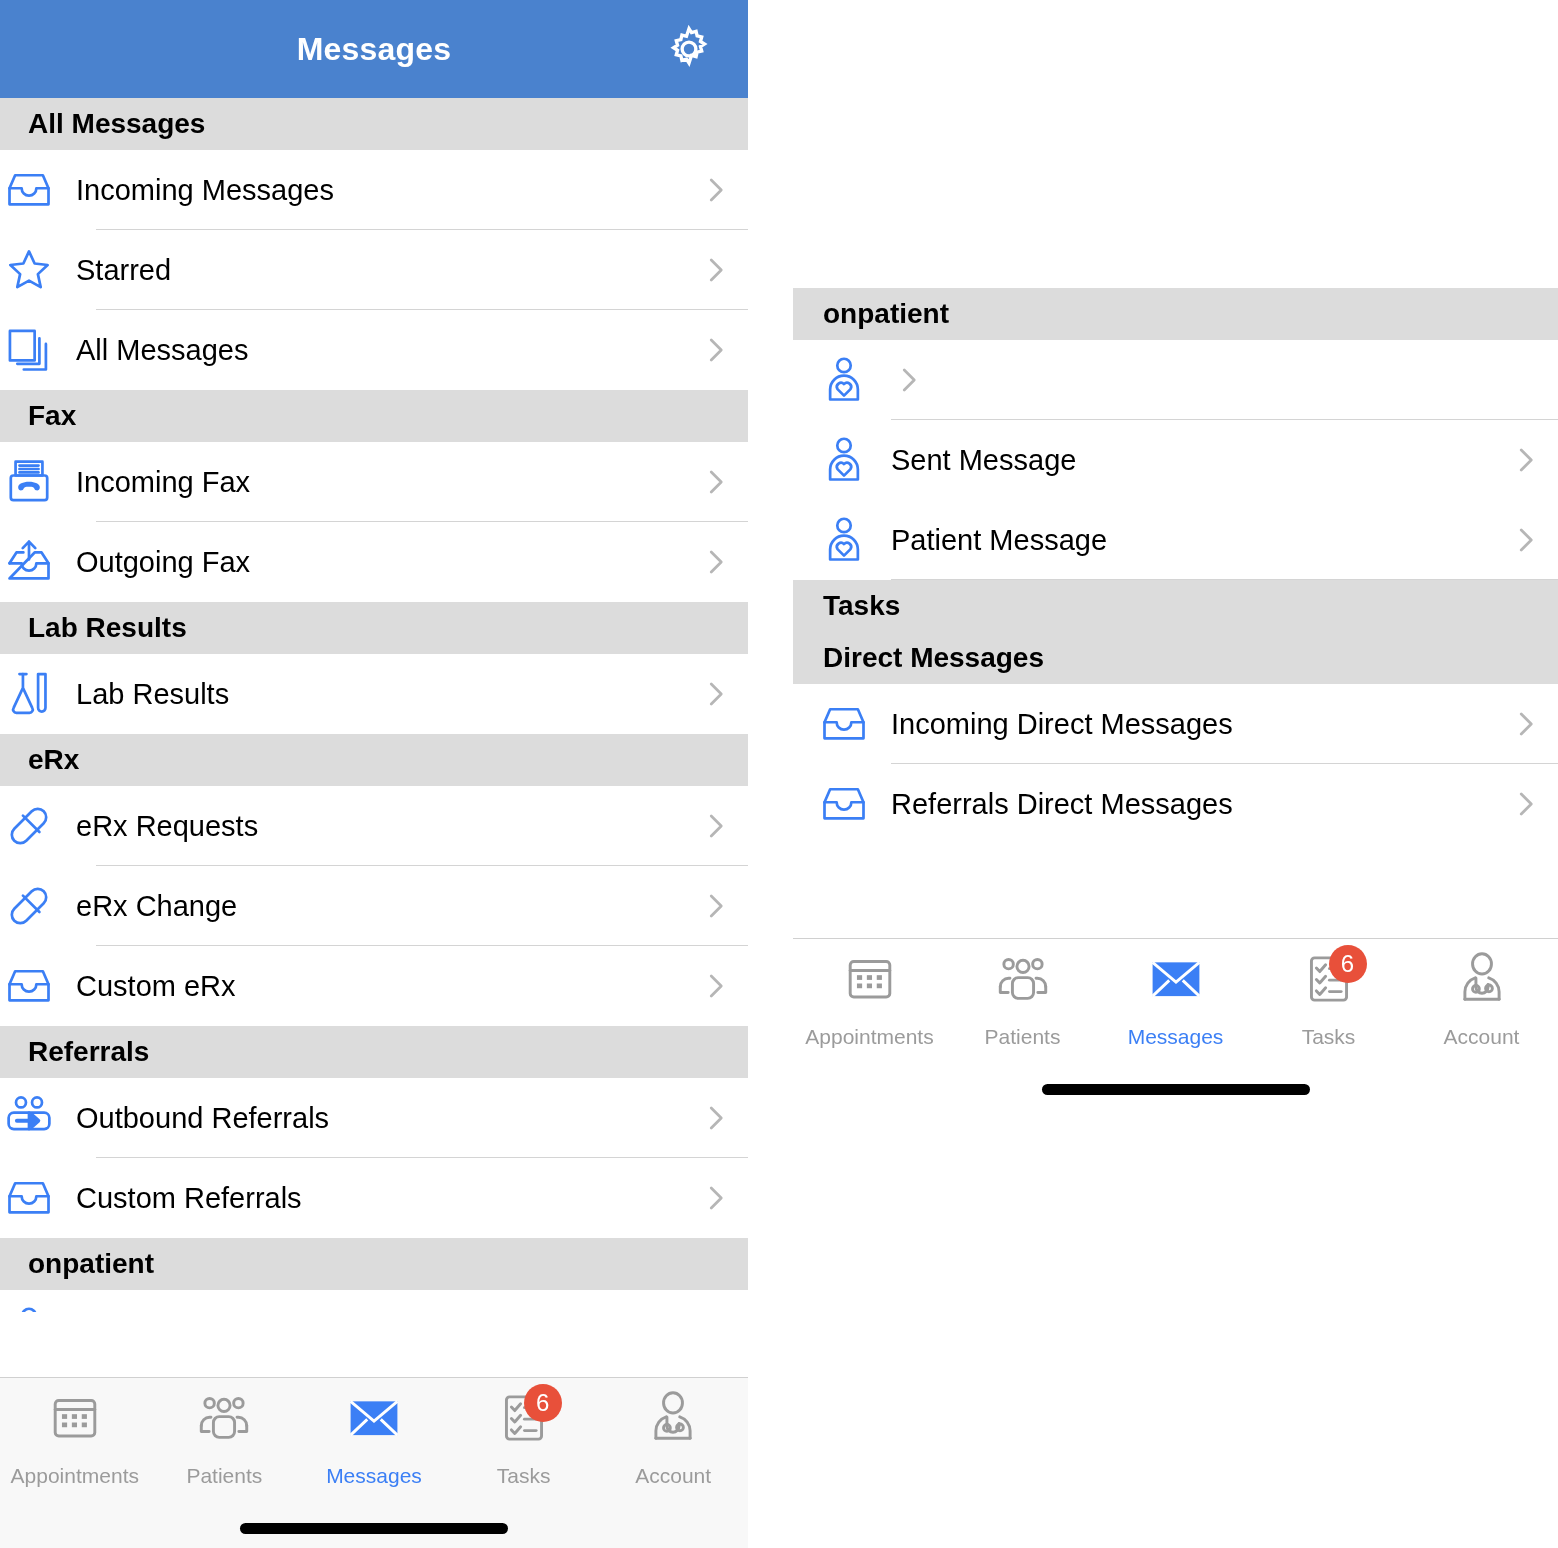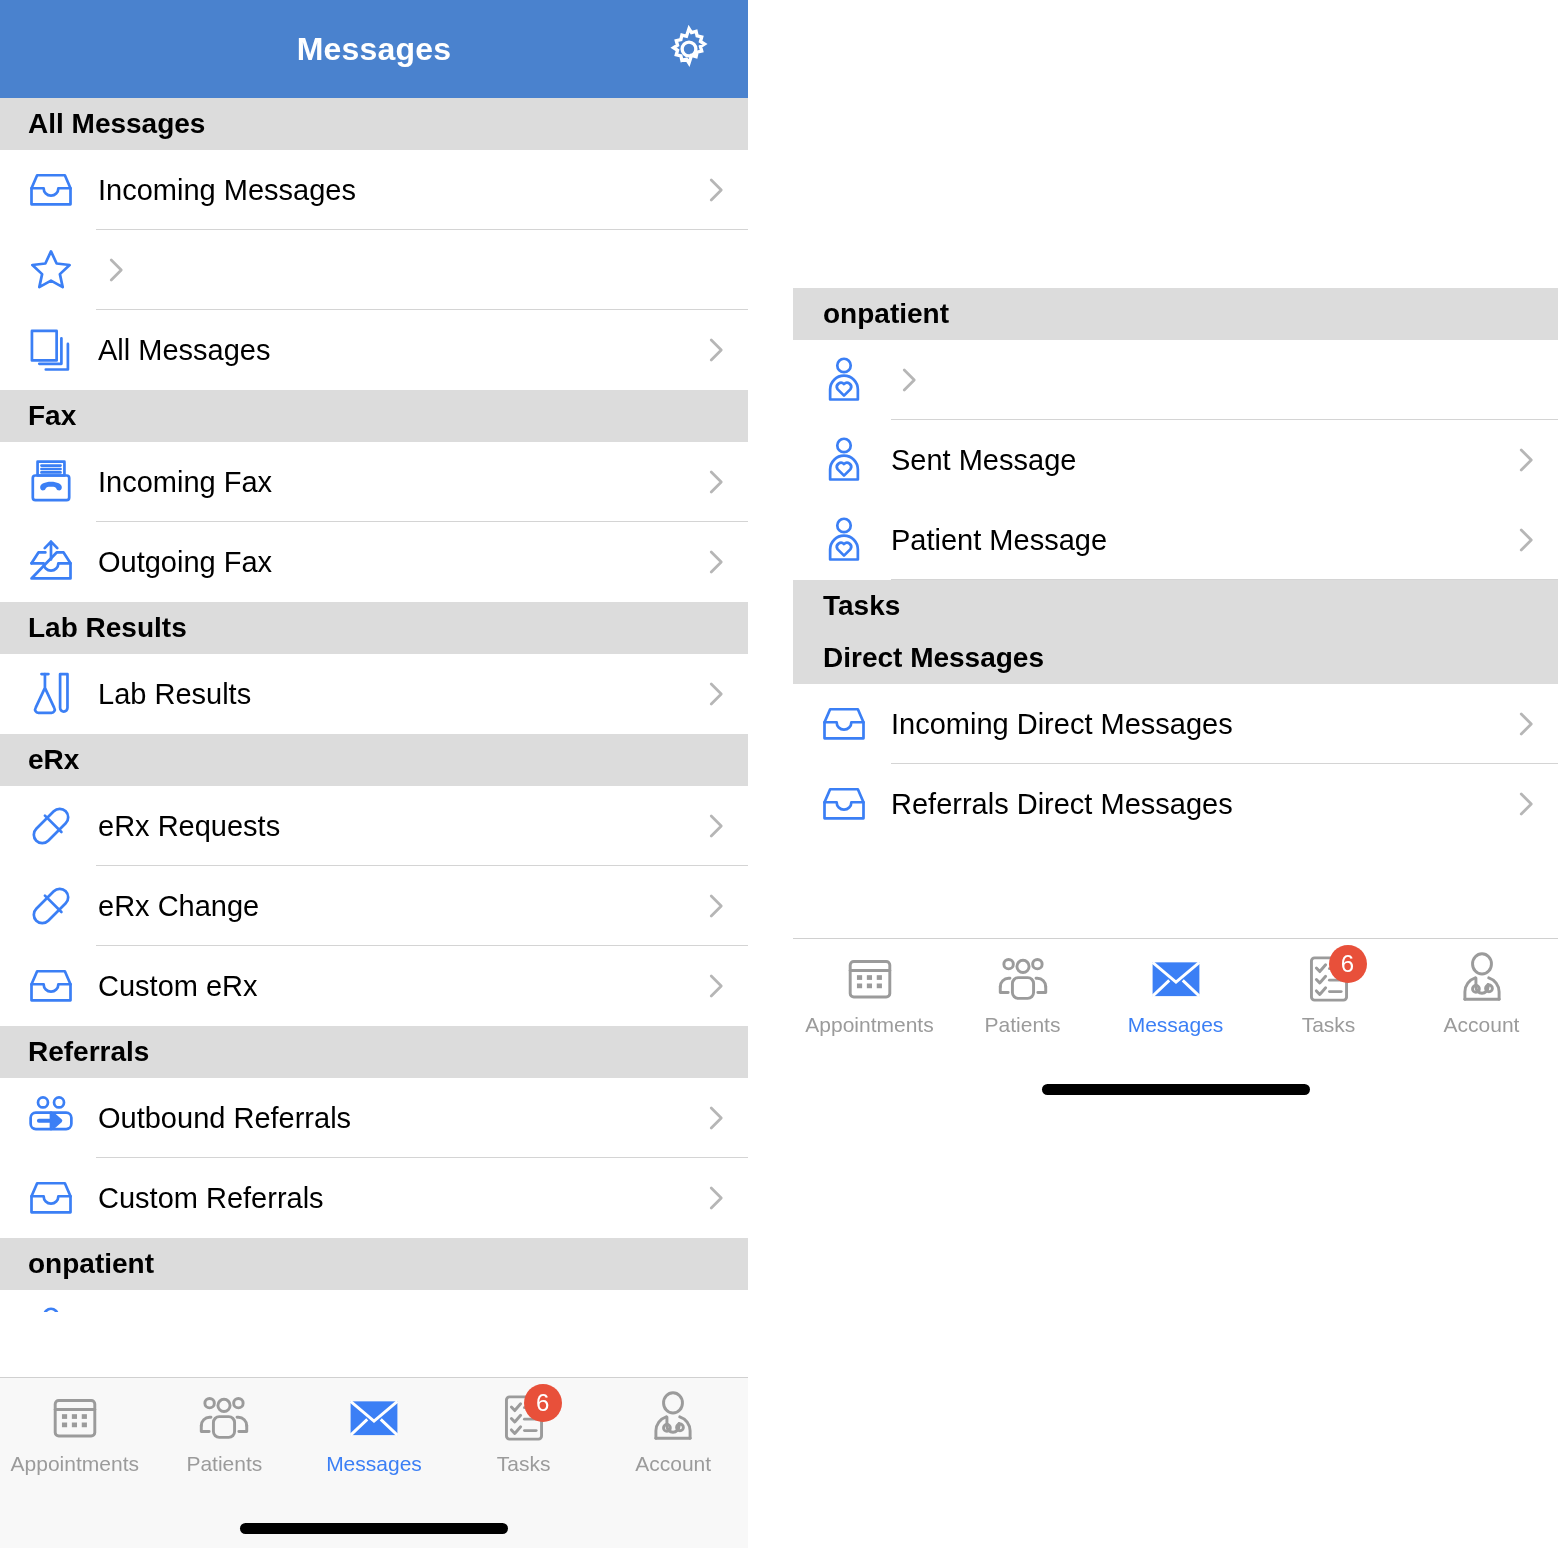--- a/index.html
+++ b/index.html
@@ -51,21 +51,20 @@
     padding-left: 28px;
   }
   .panel-left .sec-head { height: 52px; }
   .panel-right .sec-head { height: 52px; padding-left: 30px; }
 
   .row {
     position: relative;
     display: flex; align-items: center;
     background: #fff;
     height: 80px;
-    padding-left: 22px;
   }
   .panel-right .row { padding-left: 22px; }
 
   .row-icon {
     width: 58px; min-width: 58px; height: 58px;
     display: flex; align-items: center; justify-content: center;
     margin-right: 18px;
   }
   .row-label {
     flex: 1;
@@ -108,21 +107,21 @@
     display: flex; flex-direction: column;
     align-items: center; justify-content: flex-start;
     position: relative;
   }
   .tab-icon {
     height: 56px; width: 60px;
     display: flex; align-items: center; justify-content: center;
     position: relative;
   }
   .tab-label {
-    margin-top: 6px;
+    margin-top: 18px;
     font-size: 21px;
     color: #9b9b9b;
   }
   .tab.active .tab-label { color: #3b7ff5; }
   .tab-badge {
     position: absolute;
     top: -6px; right: -8px;
     min-width: 38px; height: 38px;
     border-radius: 19px;
     background: #e8503a;
@@ -181,20 +180,21 @@
             </svg>
           </div>
           <div class="sep"></div>
         </div>
         <div class="row">
           <div class="row-icon">
             <svg width="52" height="52" viewBox="0 0 24 24" fill="none" stroke="#3b7ff5" stroke-width="1.25" stroke-linejoin="round" stroke-linecap="round">
               <path d="M12 3.4l2.6 5.6 6 .7-4.5 4.2 1.3 6-5.4-3-5.4 3 1.3-6L3.4 9.7l6-.7z"></path>
             </svg>
           </div>
+          <div class="row-label">Starred</div>
           <div class="chev">
             <svg width="30" height="30" viewBox="0 0 24 24" fill="none" stroke="#b6b6b6" stroke-width="2.2" stroke-linecap="round" stroke-linejoin="round">
               <path d="M9 4l8 8-8 8"></path>
             </svg>
           </div>
           <div class="sep"></div>
         </div>
         <div class="row">
           <div class="row-icon">
             <svg width="52" height="52" viewBox="0 0 24 24" fill="none" stroke="#3b7ff5" stroke-width="1.25" stroke-linejoin="round" stroke-linecap="round">

